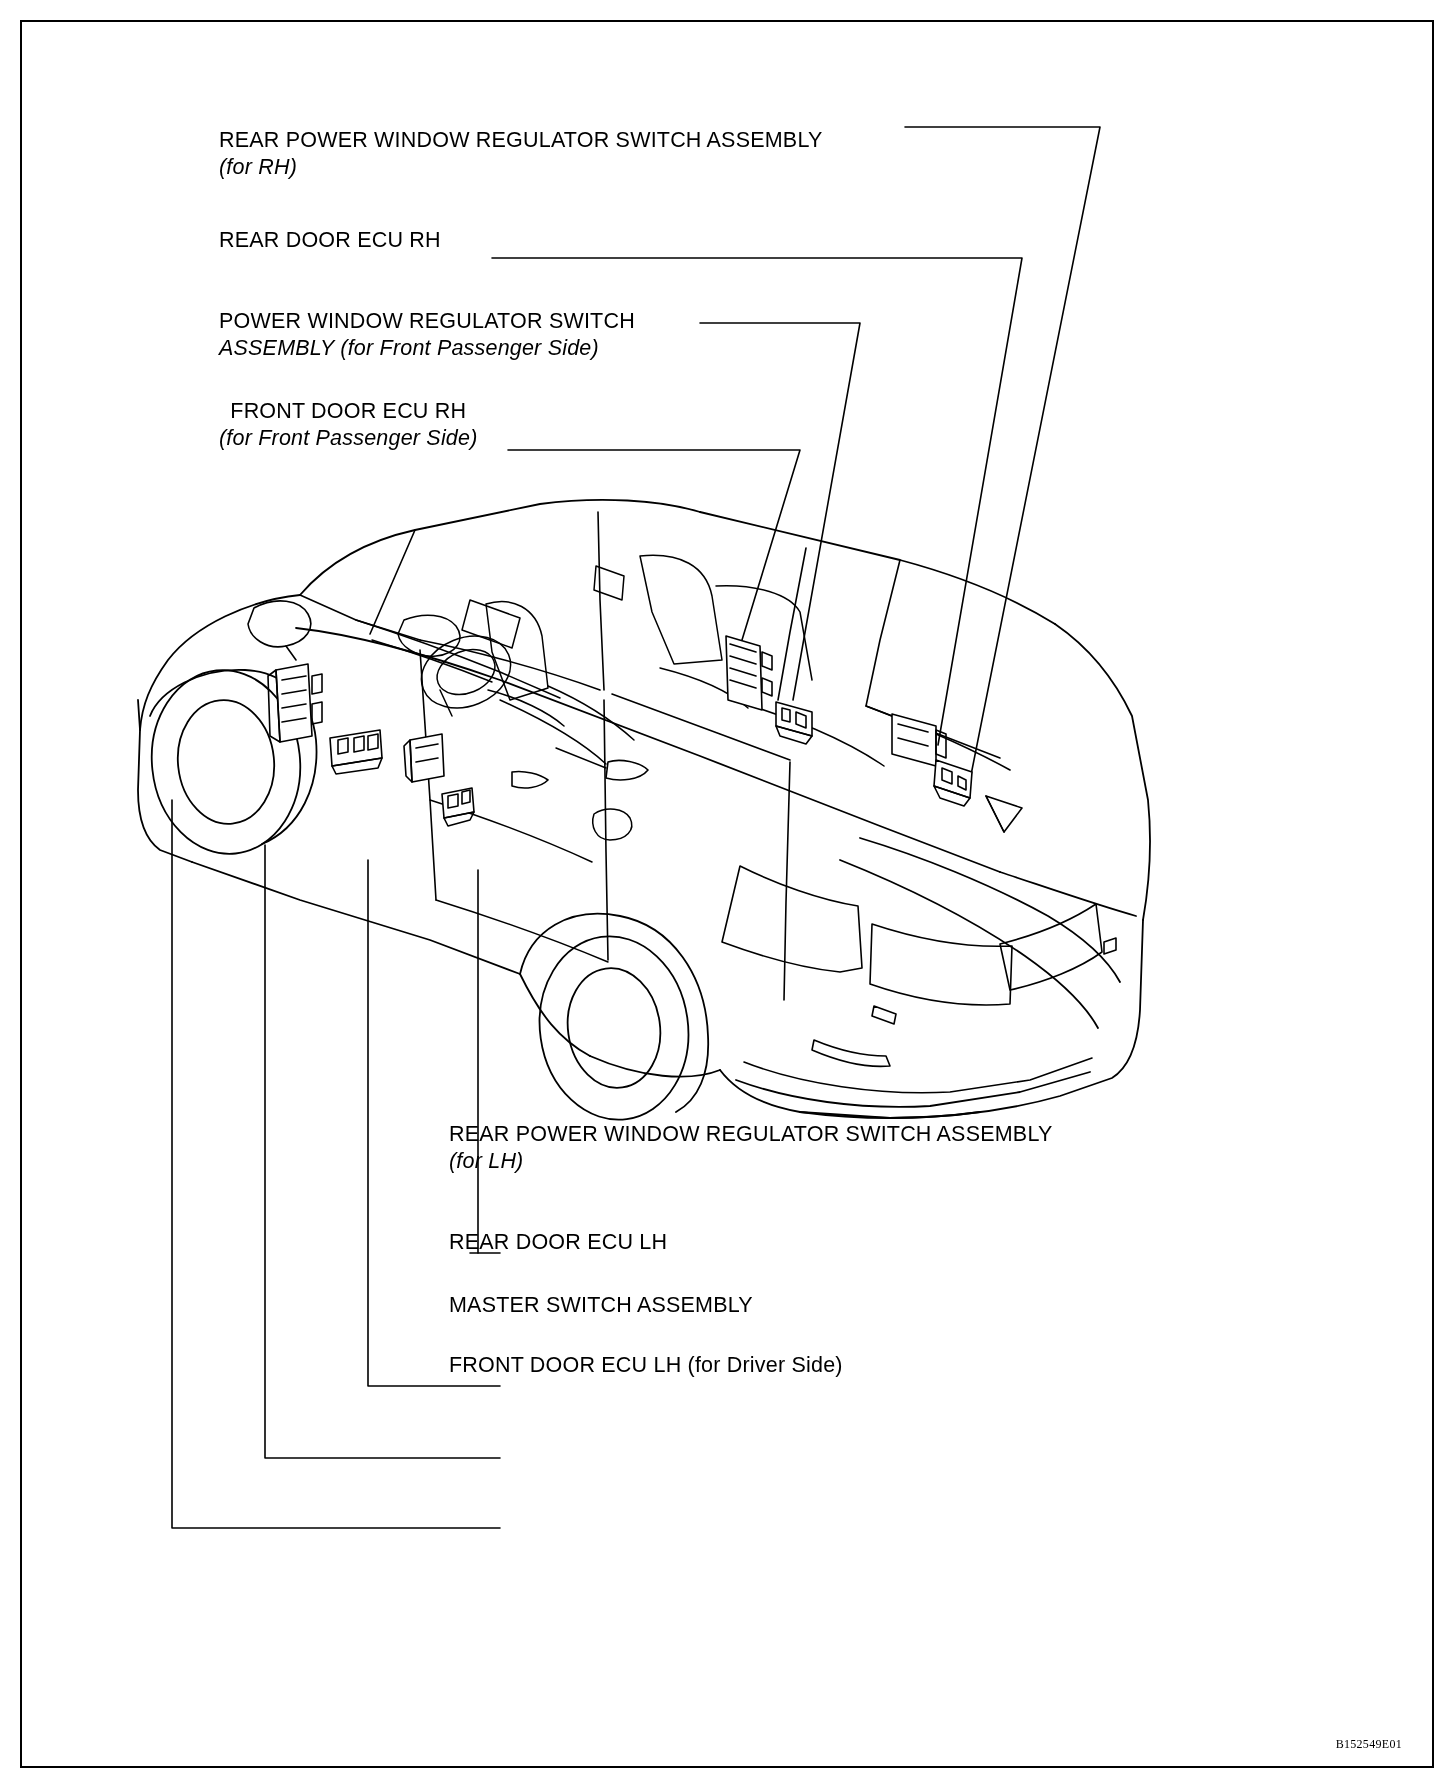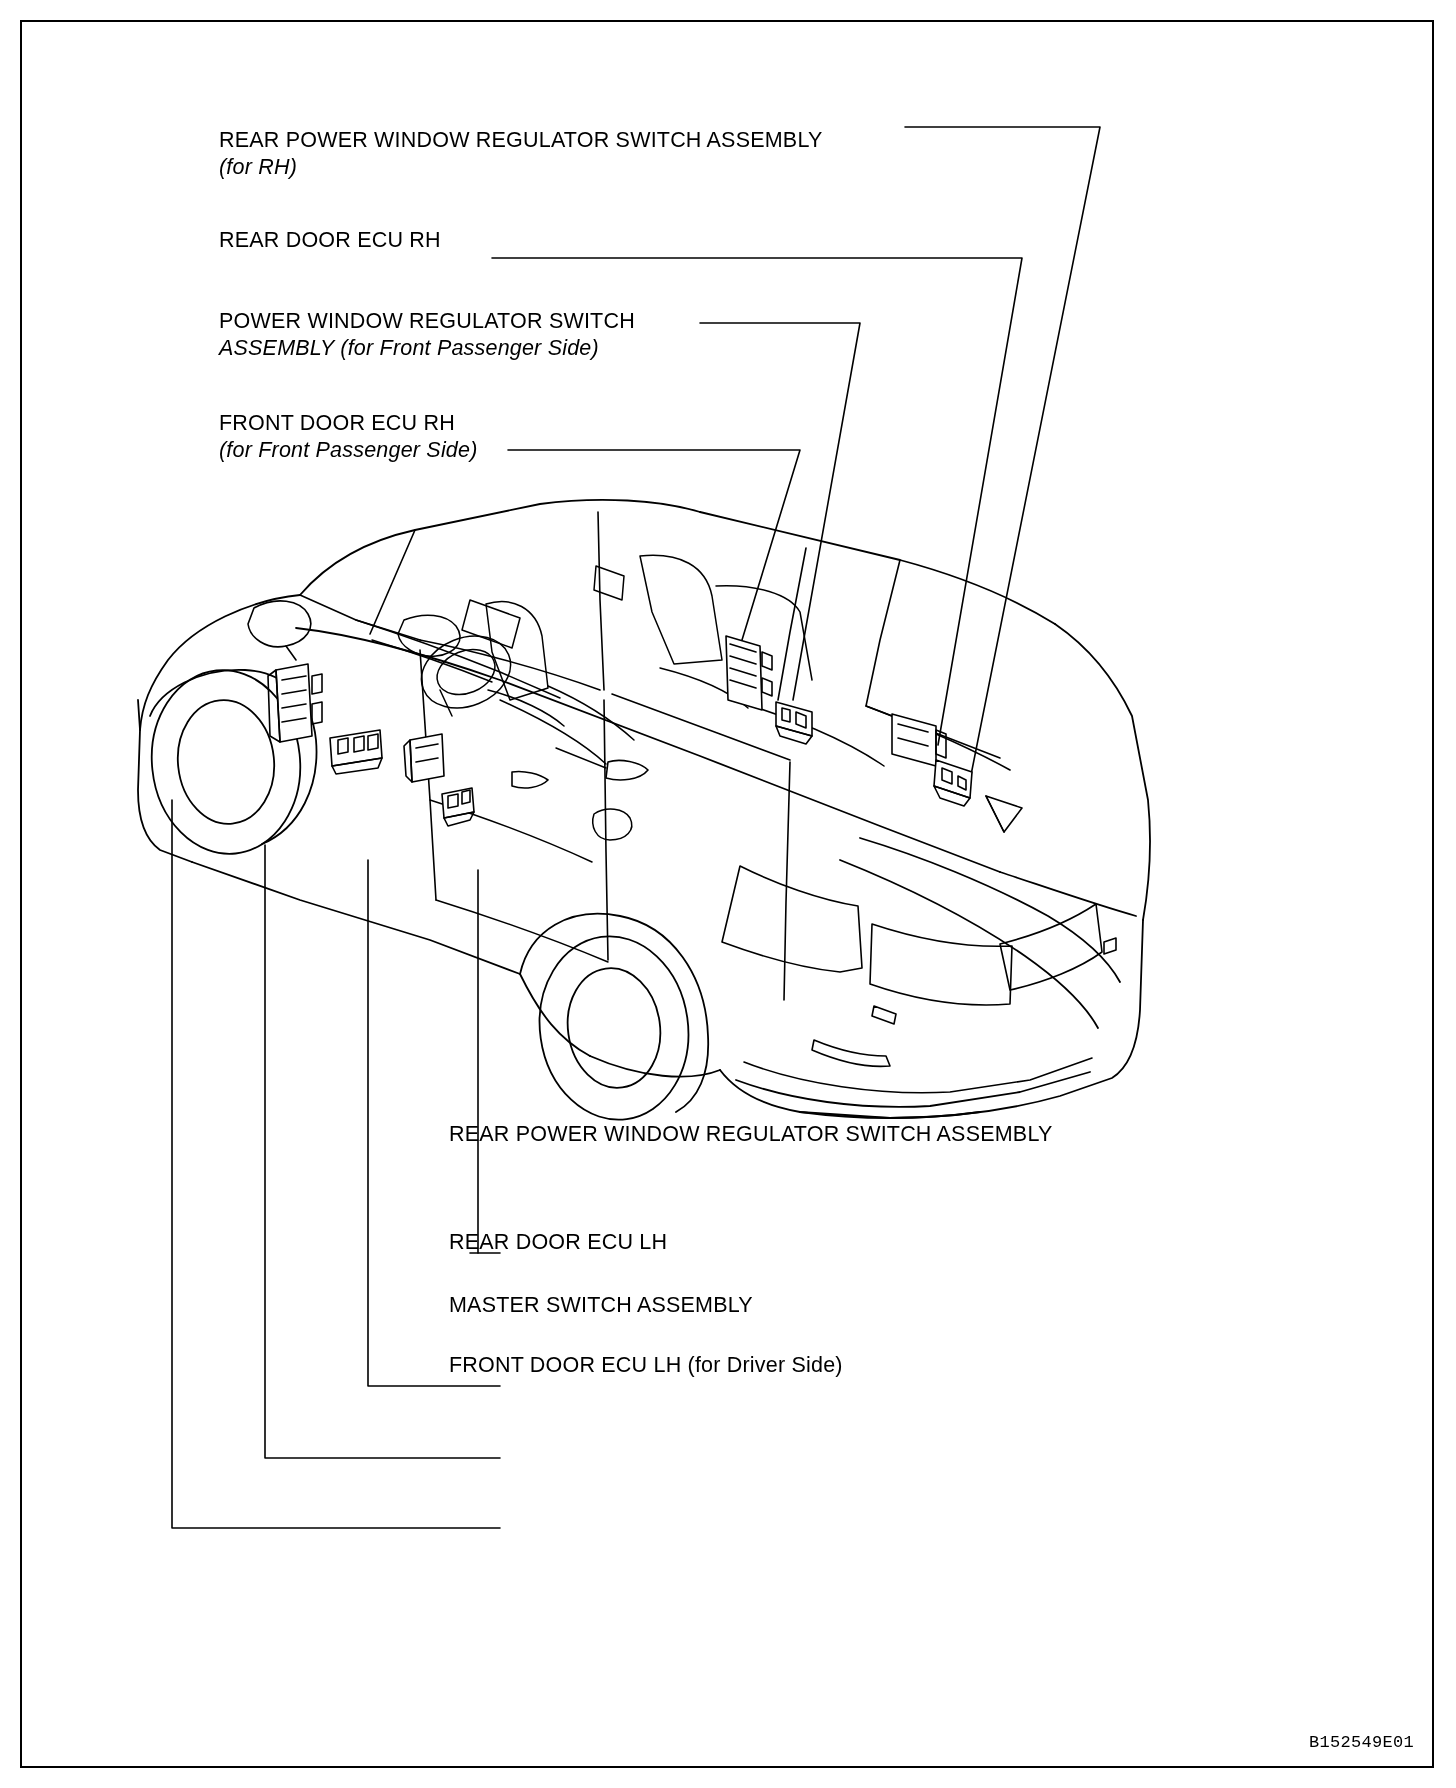--- a/index.html
+++ b/index.html
@@ -43,25 +43,25 @@
     display: block;
     font-style: italic;
   }
   #diagram-svg {
     position: absolute;
     left: 0;
     top: 0;
   }
   .figure-id {
     position: absolute;
-    right: 42px;
+    right: 54px;
     bottom: 36px;
-    font-size: 17px;
+    font-size: 12px;
     letter-spacing: 0.3px;
-    font-family: Liberation Mono, monospace;
+    font-family: Liberation Serif, serif;
   }
 </style>
 </head>
 <body>
 
 <div id="page">
 
   <div class="page-border"></div>
 
   <svg id="diagram-svg" width="1456" height="1788" viewBox="0 0 1456 1788" fill="none" stroke="#000" stroke-width="1.6" stroke-linejoin="round" stroke-linecap="round">
@@ -291,27 +291,28 @@
 
   <div class="callout" style="left:219px; top:200px;">
     <span>REAR DOOR ECU RH</span>
   </div>
 
   <div class="callout" style="left:219px; top:281px;">
     <span>POWER WINDOW REGULATOR SWITCH</span>
     <span class="sub">ASSEMBLY (for Front Passenger Side)</span>
   </div>
 
-  <div class="callout" style="left:219px; top:383px;">
+  <div class="callout" style="left:219px; top:371px;text-align:center;">
     <span>FRONT DOOR ECU RH</span>
     <span class="sub">(for Front Passenger Side)</span>
   </div>
 
   <div class="callout" style="left:449px; top:1094px;">
     <span>REAR POWER WINDOW REGULATOR SWITCH ASSEMBLY</span>
+    <span class="sub">(for LH)</span>
   </div>
 
   <div class="callout" style="left:449px; top:1265px;">
     <span>MASTER SWITCH ASSEMBLY</span>
   </div>
 
   <div class="callout" style="left:449px; top:1202px;">
     <span>REAR DOOR ECU LH</span>
   </div>
 

